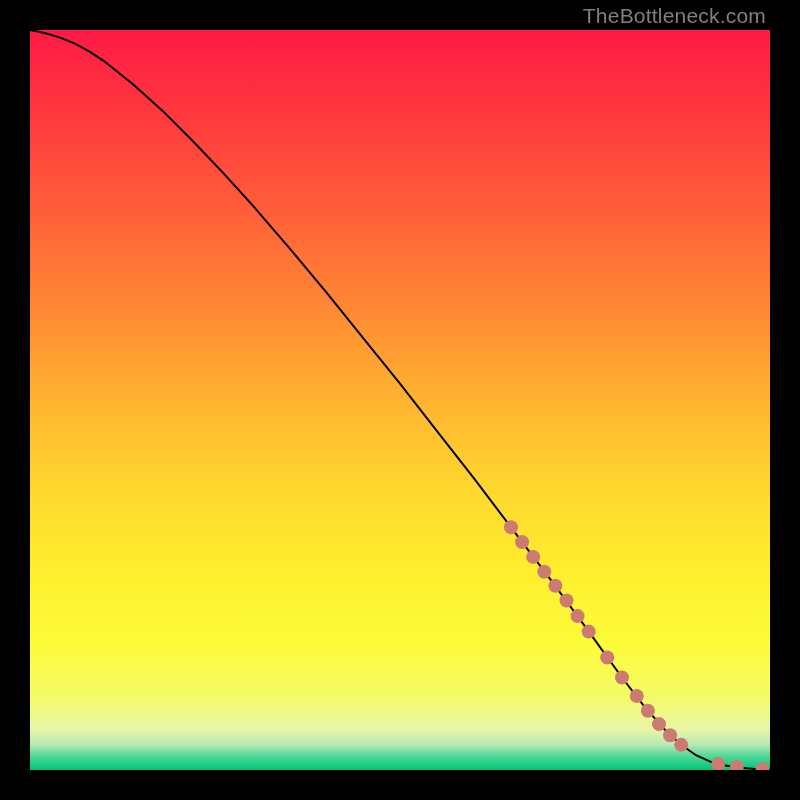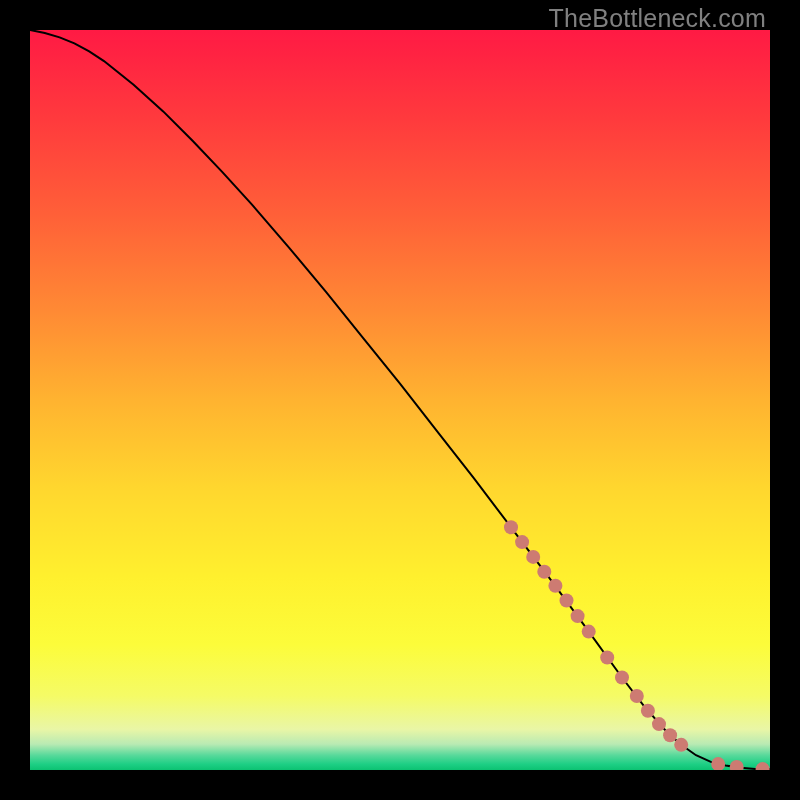--- a/index.html
+++ b/index.html
@@ -29,21 +29,21 @@
     left: 0;
     top: 0;
     width: 740px;
     height: 740px;
   }
   .watermark {
     position: absolute;
     top: 4px;
     right: 34px;
     color: #808080;
-    font-size: 25px;
+    font-size: 21px;
     font-weight: 400;
     letter-spacing: 0.2px;
     user-select: none;
   }
 </style>
 </head>
 <body>
 
 <div class="stage">
 

